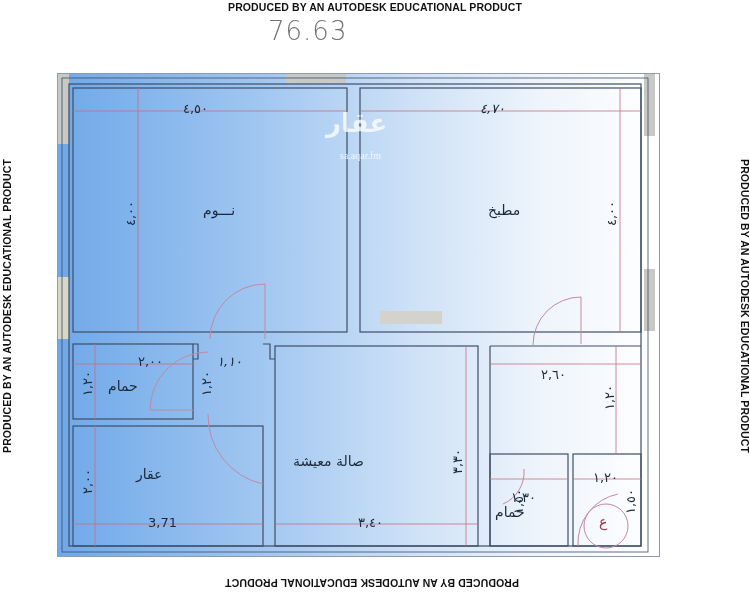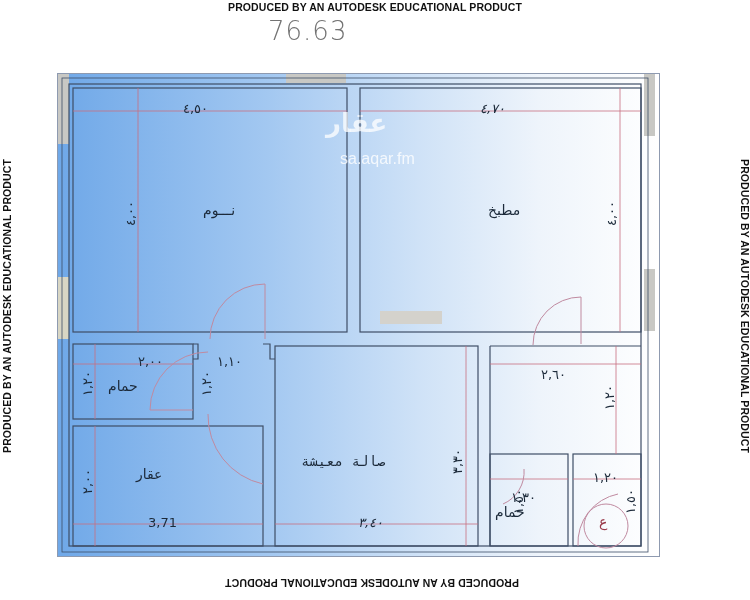--- a/index.html
+++ b/index.html
@@ -37,21 +37,21 @@
     position: absolute; font-family: "DejaVu Sans", sans-serif; color: #1c2a3a;
     font-size: 13px; white-space: nowrap; direction: rtl;
   }
   .dim.v { transform: rotate(-90deg); }
   .logo {
     position: absolute; left: 326px; top: 108px; color: rgba(255,255,255,0.75);
     font-size: 26px; font-weight: bold; direction: rtl;
   }
   .logo-url {
     position: absolute; left: 340px; top: 150px; color: rgba(255,255,255,0.8);
-    font-size: 16px; font-family: Liberation Sans, sans-serif;
+    font-size: 10px; font-family: Liberation Serif, serif;
   }
 </style>
 </head>
 <body>
 
 <div class="watermark wm-top">PRODUCED BY AN AUTODESK EDUCATIONAL PRODUCT</div>
 <div class="watermark wm-bottom">PRODUCED BY AN AUTODESK EDUCATIONAL PRODUCT</div>
 <div class="watermark wm-left">PRODUCED BY AN AUTODESK EDUCATIONAL PRODUCT</div>
 <div class="watermark wm-right">PRODUCED BY AN AUTODESK EDUCATIONAL PRODUCT</div>
 
@@ -121,34 +121,34 @@
       <path d="M466 395 A35 35 0 0 1 445 430"></path>
       <path d="M560 420 A50 50 0 0 0 520 472"></path>
       <circle cx="548" cy="452" r="22"></circle>
     </g>
   </svg>
 
   <div class="room-label" style="left:145px;top:128px;">نـــوم</div>
   <div class="room-label" style="left:430px;top:128px;">مطبخ</div>
   <div class="room-label" style="left:50px;top:304px;">حمام</div>
   <div class="room-label" style="left:78px;top:392px;">عقار</div>
-  <div class="room-label" style="left:243px;top:379px;font-family:Liberation Mono, monospace;">صالة معيشة</div>
+  <div class="room-label" style="left:235px;top:379px;">صالة معيشة</div>
   <div class="room-label" style="left:437px;top:430px;">حمام</div>
 
   <div class="dim" style="left:125px;top:27px;">٤,٥٠</div>
   <div class="dim" style="left:422px;top:27px;font-style:italic;">٤,٧٠</div>
   <div class="dim v" style="left:60px;top:132px;">٤,٠٠</div>
   <div class="dim v" style="left:541px;top:132px;">٤,٠٠</div>
   <div class="dim" style="left:80px;top:280px;">٢,٠٠</div>
   <div class="dim v" style="left:17px;top:302px;">١,٢٠</div>
-  <div class="dim" style="left:159px;top:280px;">١,١٠</div>
+  <div class="dim" style="left:159px;top:280px;font-style:italic;">١,١٠</div>
   <div class="dim v" style="left:136px;top:302px;">١,٢٠</div>
   <div class="dim" style="left:90px;top:441px;">3,71</div>
   <div class="dim v" style="left:17px;top:400px;">٢,٠٠</div>
-  <div class="dim" style="left:300px;top:441px;font-style:italic;">٣,٤٠</div>
+  <div class="dim" style="left:300px;top:441px;">٣,٤٠</div>
   <div class="dim v" style="left:387px;top:380px;">٣,٣٠</div>
   <div class="dim" style="left:483px;top:293px;">٢,٦٠</div>
   <div class="dim v" style="left:539px;top:316px;">١,٢٠</div>
   <div class="dim" style="left:453px;top:416px;text-align:center;">١,٣٠</div>
   <div class="dim v" style="left:448px;top:420px;">١,٥٠</div>
   <div class="dim" style="left:535px;top:396px;">١,٢٠</div>
   <div class="dim v" style="left:560px;top:420px;">١,٥٠</div>
   <div class="room-label" style="left:541px;top:440px;color:#9a3a4a;">ع</div>
 </div>
 

